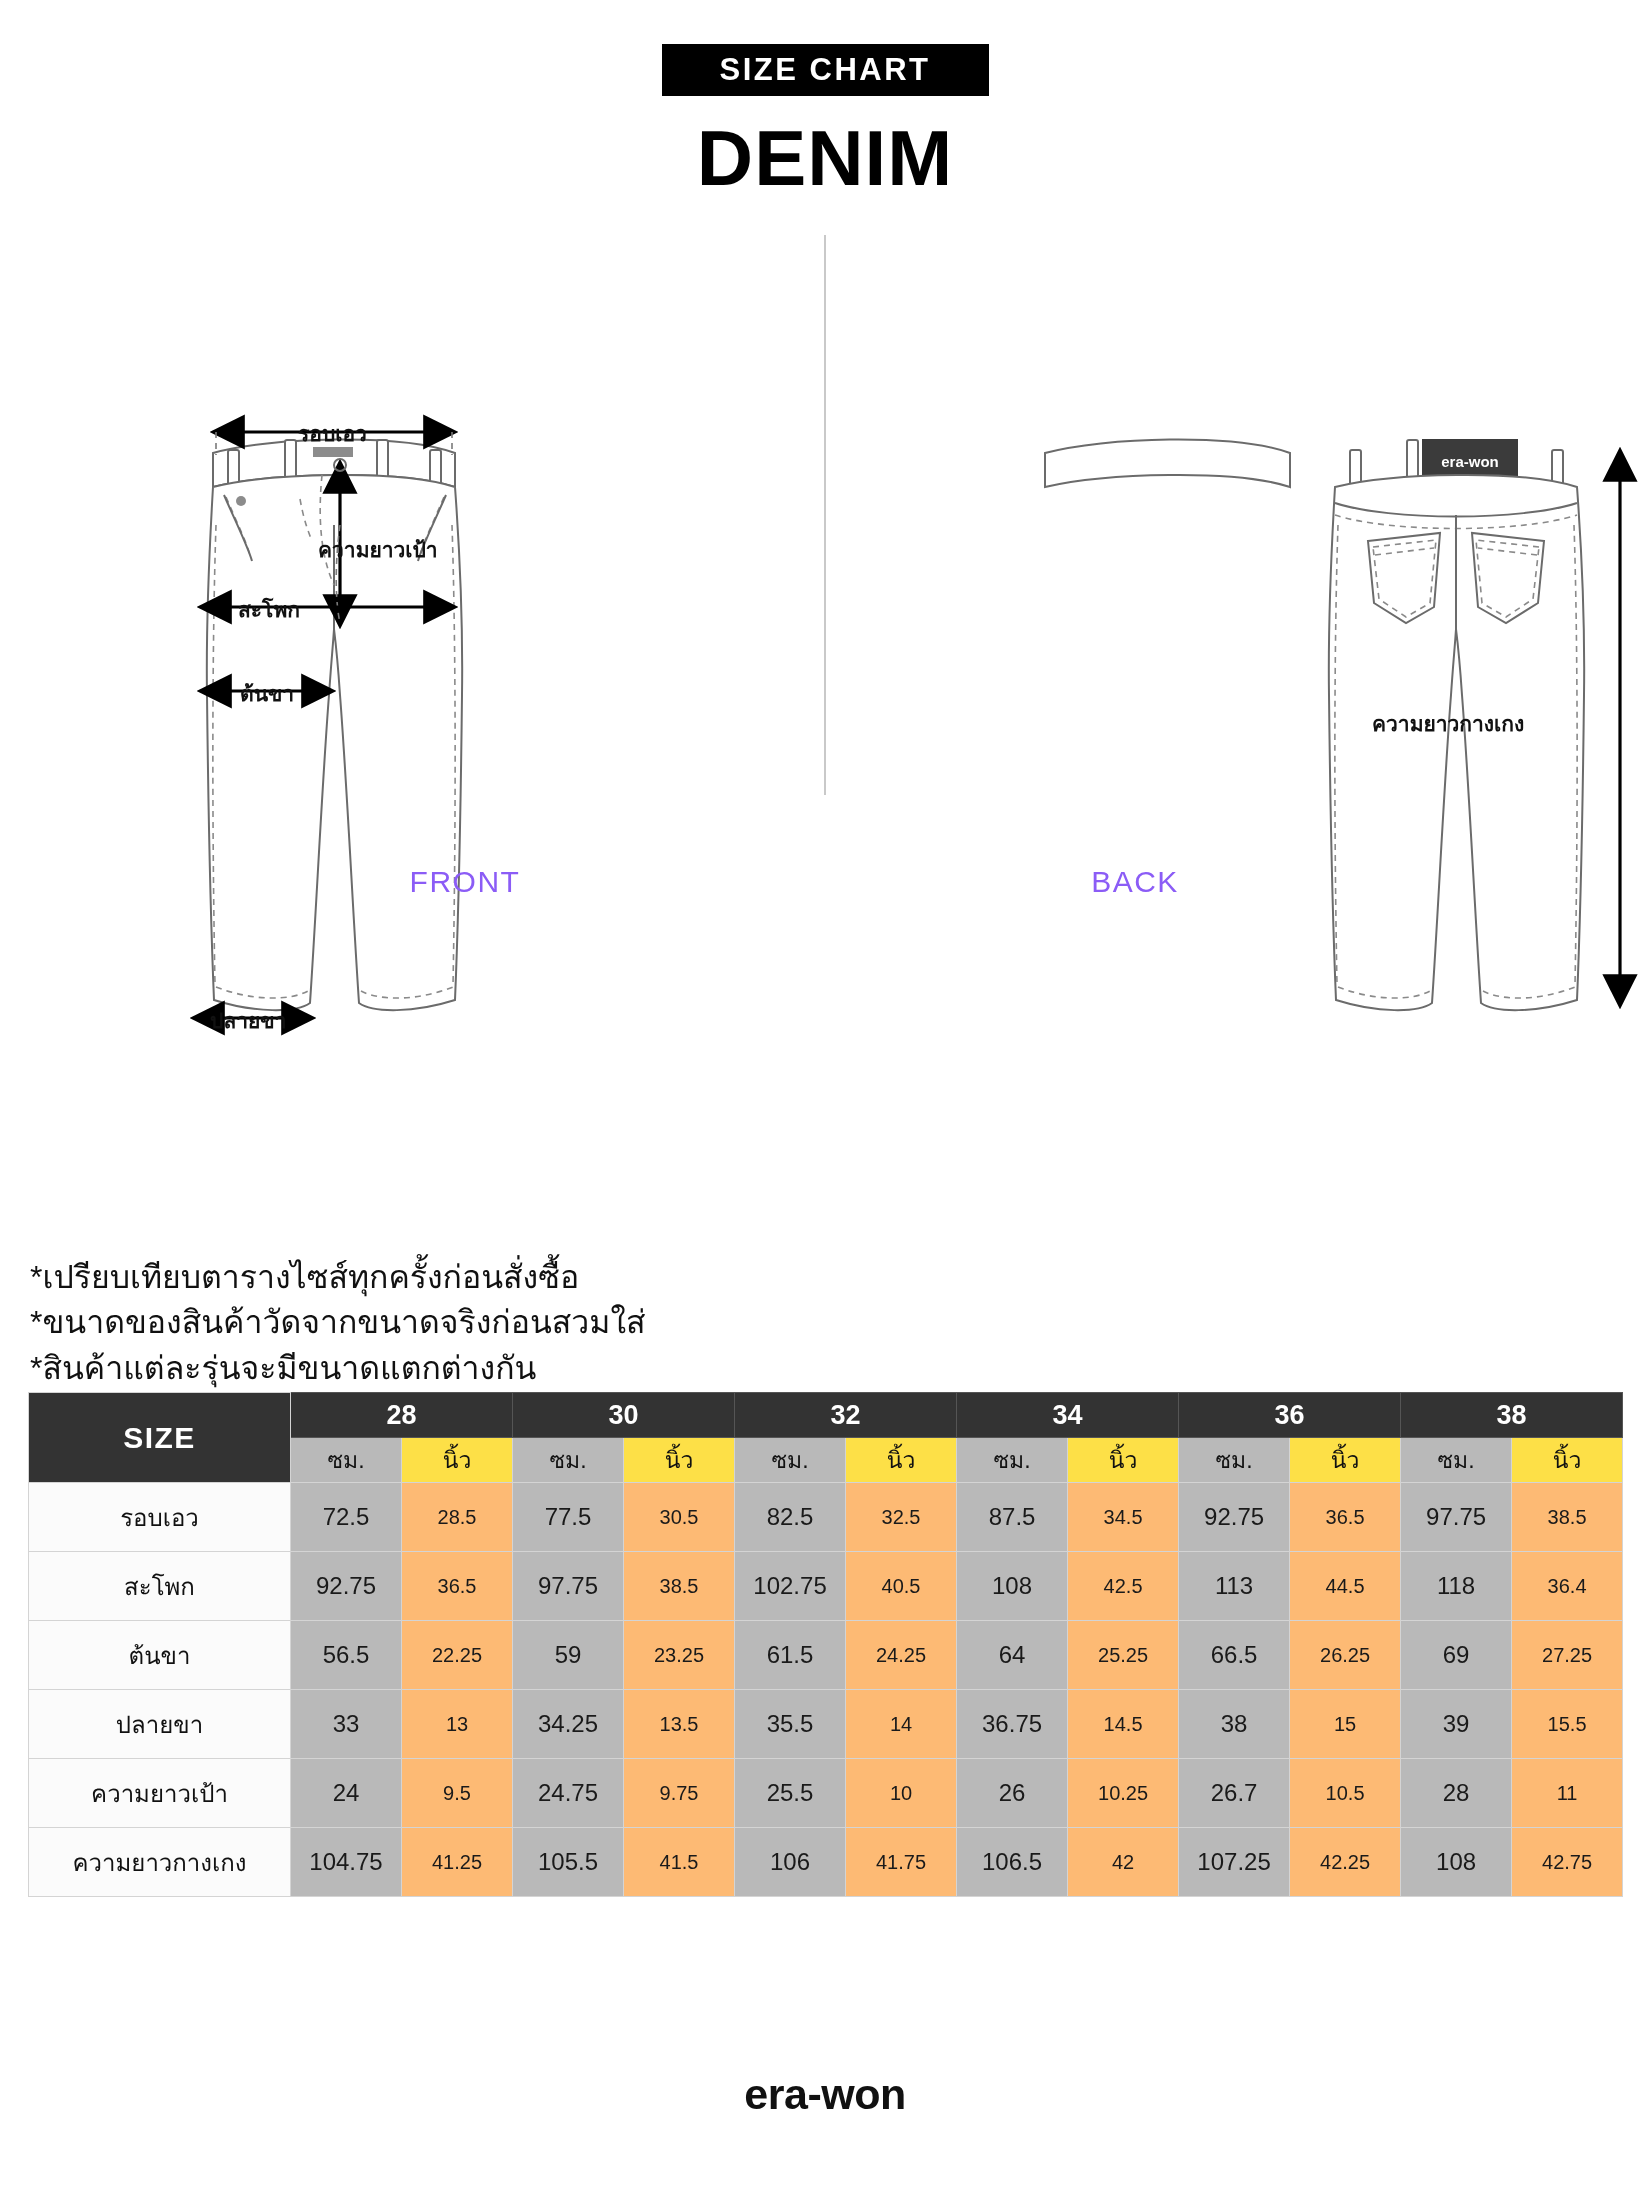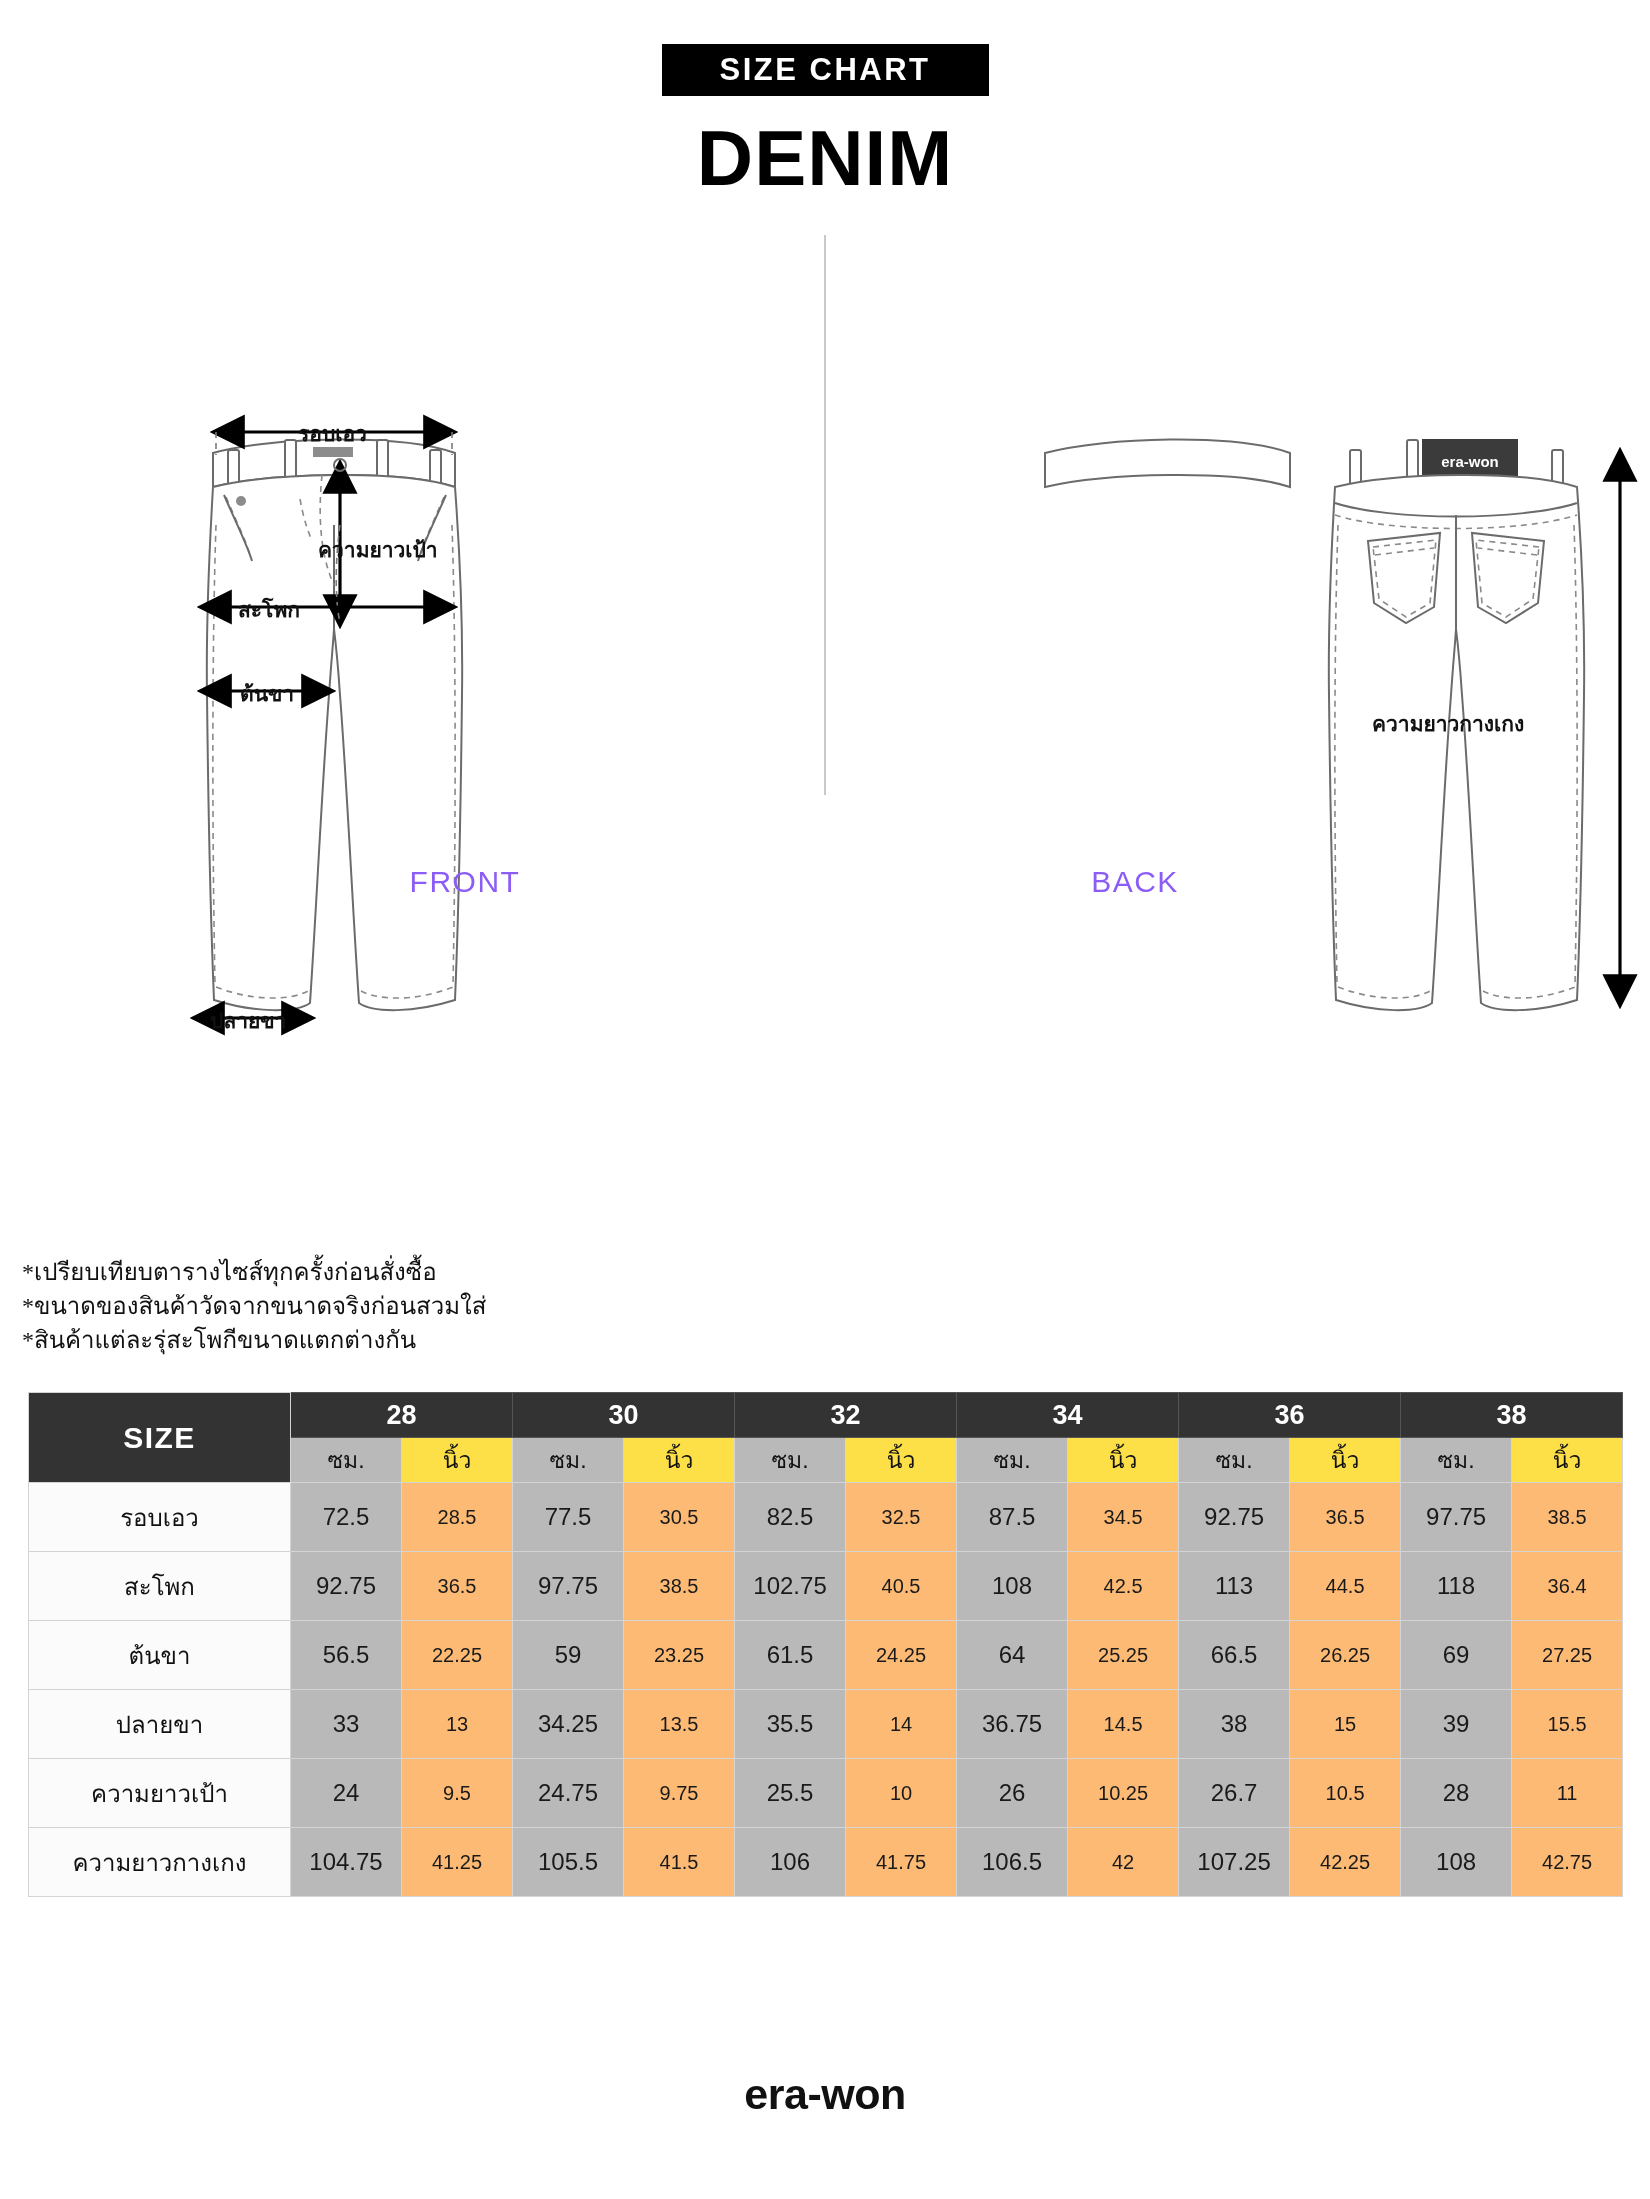--- a/index.html
+++ b/index.html
@@ -73,26 +73,25 @@
     font-size: 21px;
     font-weight: 600;
     color: #111;
     white-space: nowrap;
     font-family: "Liberation Sans", sans-serif;
   }
 
   
   .notes {
     position: absolute;
-    left: 22px;
+    left: 30px;
     top: 1255px;
-    font-size: 24px;
+    font-size: 32px;
     line-height: 1.42;
     color: #111;
-    font-family: Liberation Serif, serif;
   }
   .notes div { white-space: nowrap; }
 
   
   .table-wrap {
     position: absolute;
     left: 28px;
     top: 1392px;
     width: 1594px;
   }
@@ -299,21 +298,21 @@
 
   <div class="dim-label" style="left:1372px; top:482px;">ความยาวกางเกง</div>
 
   <div class="view-caption caption-front">FRONT</div>
   <div class="view-caption caption-back">BACK</div>
 </div>
 
 <div class="notes">
   <div>*เปรียบเทียบตารางไซส์ทุกครั้งก่อนสั่งซื้อ</div>
   <div>*ขนาดของสินค้าวัดจากขนาดจริงก่อนสวมใส่</div>
-  <div>*สินค้าแต่ละรุ่สะโพกีขนาดแตกต่างกัน</div>
+  <div>*สินค้าแต่ละรุ่นจะมีขนาดแตกต่างกัน</div>
 </div>
 
 <div class="table-wrap">
   <table class="size-table">
     <colgroup>
       <col class="col-label">
       <col class="col-val">
         <col class="col-val">
         <col class="col-val">
         <col class="col-val">

